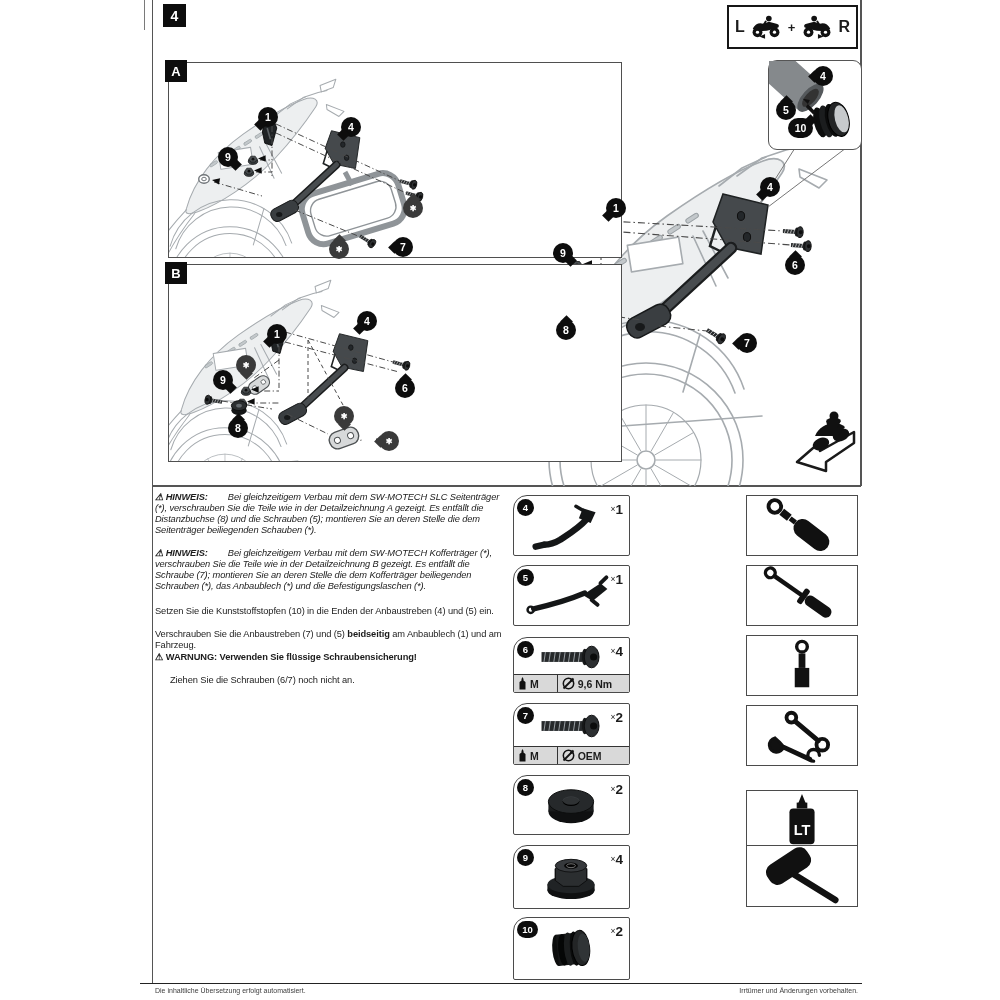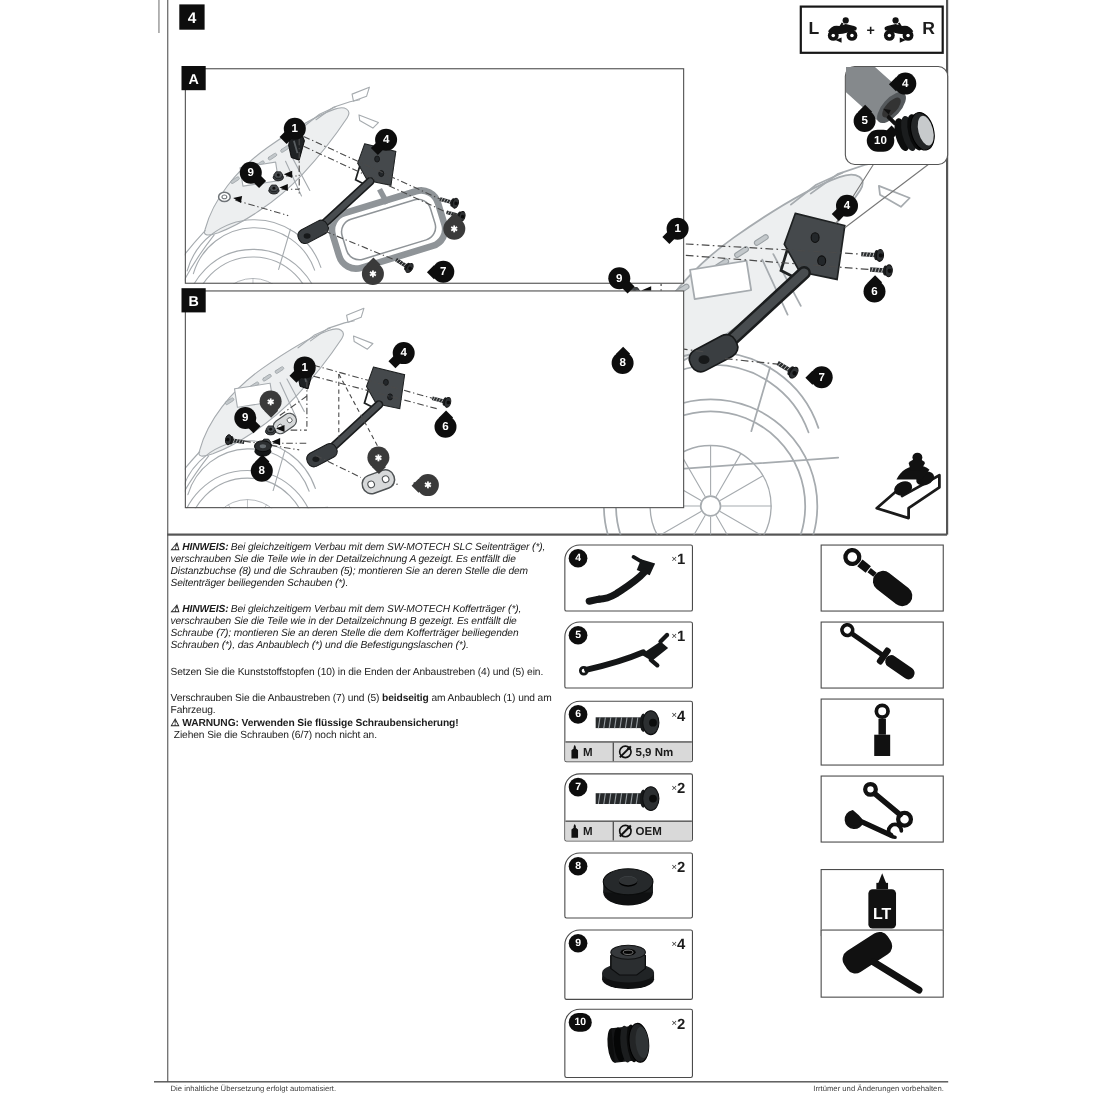--- a/index.html
+++ b/index.html
@@ -37,23 +37,23 @@
   .co.star{background:#3a3a3a;}
   .co.star .lab{font-size:8px;}
   .co .tail{position:absolute;width:9px;height:9px;background:inherit;transform:rotate(45deg);z-index:1;}
   .tail.up{top:-3px;left:5.5px;} .tail.down{bottom:-3px;left:5.5px;}
   .tail.left{left:-3px;top:5.5px;} .tail.up-right{top:-2px;right:-2px;}
   .tail.down-left{bottom:-2px;left:-2px;} .tail.down-right{bottom:-2px;right:-2px;}
   
   #instructions{left:155px;top:492px;width:356px;font-size:9.3px;line-height:1.18;letter-spacing:-0.1px;z-index:6;}
   #instructions p{margin:0 0 12px 0;}
   #instructions .hinweis{font-style:italic;}
-  #instructions .hinweis b{margin-right:2px;}
+  #instructions .hinweis b{margin-right:20px;}
   #instructions .warnline{margin:1px 0 0 0;font-weight:bold;}
-  #instructions .afterwarn{margin:0;padding-left:3px;}
+  #instructions .afterwarn{margin:12px;padding-left:3px;}
   
   .part-box{position:absolute;left:513px;width:117px;background:#fff;border:1.6px solid #4b4b4b;
      border-radius:14px 2px 2px 2px;box-sizing:border-box;z-index:6;}
   .part-badge{position:absolute;top:3px;left:3px;width:17px;height:17px;border-radius:50%;
      background:#0d0d0d;color:#fff;display:flex;align-items:center;justify-content:center;
      font-weight:bold;font-size:9.5px;z-index:3;}
   .part-badge.wide{width:21px;border-radius:9px;}
   .part-qty{position:absolute;top:4px;right:6px;z-index:3;}
   .part-qty .x{font-size:8.5px;vertical-align:2px;}
   .part-qty .q{font-size:13.5px;font-weight:bold;}
@@ -425,21 +425,21 @@
               <path d="M4.5,0 L5.5,2 L5.5,3.5 L7.5,5 L7.5,12.5 L1.5,12.5 L1.5,5 L3.5,3.5 L3.5,2 Z" fill="#111"></path>
             </svg>
             <span>M</span>
           </div>
           <div class="cell cr">
             <svg width="13" height="13" viewBox="0 0 13 13">
               <circle cx="6.5" cy="6.5" r="5.2" fill="none" stroke="#111" stroke-width="1.5"></circle>
               <line x1="1.5" y1="11.5" x2="11.5" y2="1.5" stroke="#111" stroke-width="1.8"></line>
               <circle cx="9.8" cy="3.2" r="1.6" fill="#111"></circle>
             </svg>
-            <span>5,9 Nm</span>
+            <span>9,6 Nm</span>
           </div>
         </div>
       </div>
       <div class="part-box" style="top: 703px; height: 62px;">
         <div class="part-badge">
           <span>7</span>
         </div>
         <div class="part-qty"><span class="x">×</span><span class="q">2</span></div>
         <div class="part-img" style="bottom:17px;"><svg viewBox="0 0 117 32" preserveAspectRatio="xMidYMid meet">
             <g transform="translate(8,2)">

